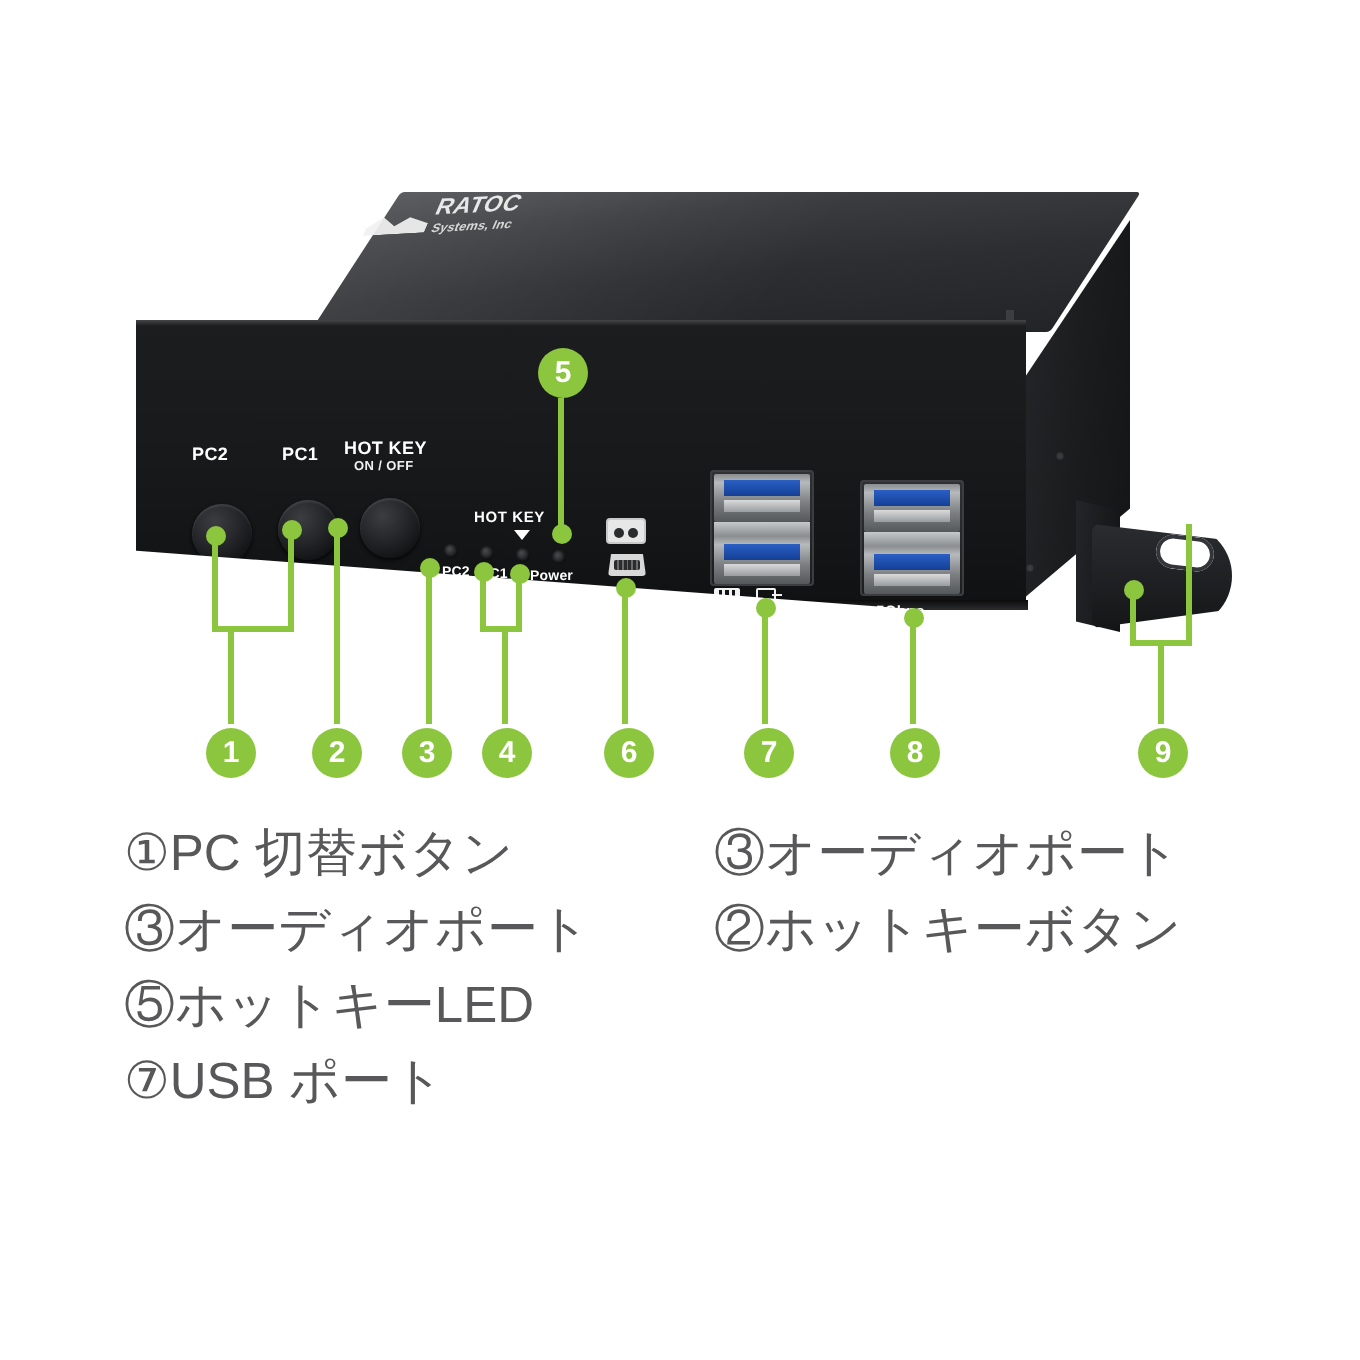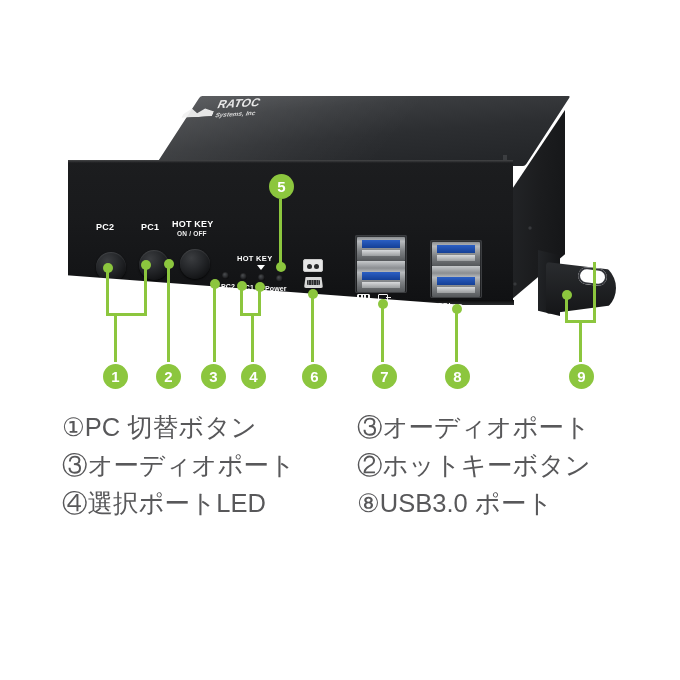--- a/index.html
+++ b/index.html
@@ -379,23 +379,23 @@
     <div class="cal-num" style="left:372px; top:364px;">7</div>
     <div class="cal-num" style="left:445px; top:364px;">8</div>
     <div class="cal-num" style="left:569px; top:364px;">9</div>
 
   </div>
 
   <div id="legend">
     <div class="legend-col left">
       <div class="legend-item">①PC 切替ボタン</div>
       <div class="legend-item">③オーディオポート</div>
-      <div class="legend-item">④選択ポートLED</div>
+      <div class="legend-item">⑤ホットキーLED</div>
+      <div class="legend-item">⑦USB ポート</div>
     </div>
     <div class="legend-col right">
       <div class="legend-item">③オーディオポート</div>
       <div class="legend-item">②ホットキーボタン</div>
-      <div class="legend-item">⑧USB3.0 ポート</div>
       <div class="legend-item"></div>
     </div>
   </div>
 
 </div>
 
 </body></html>

